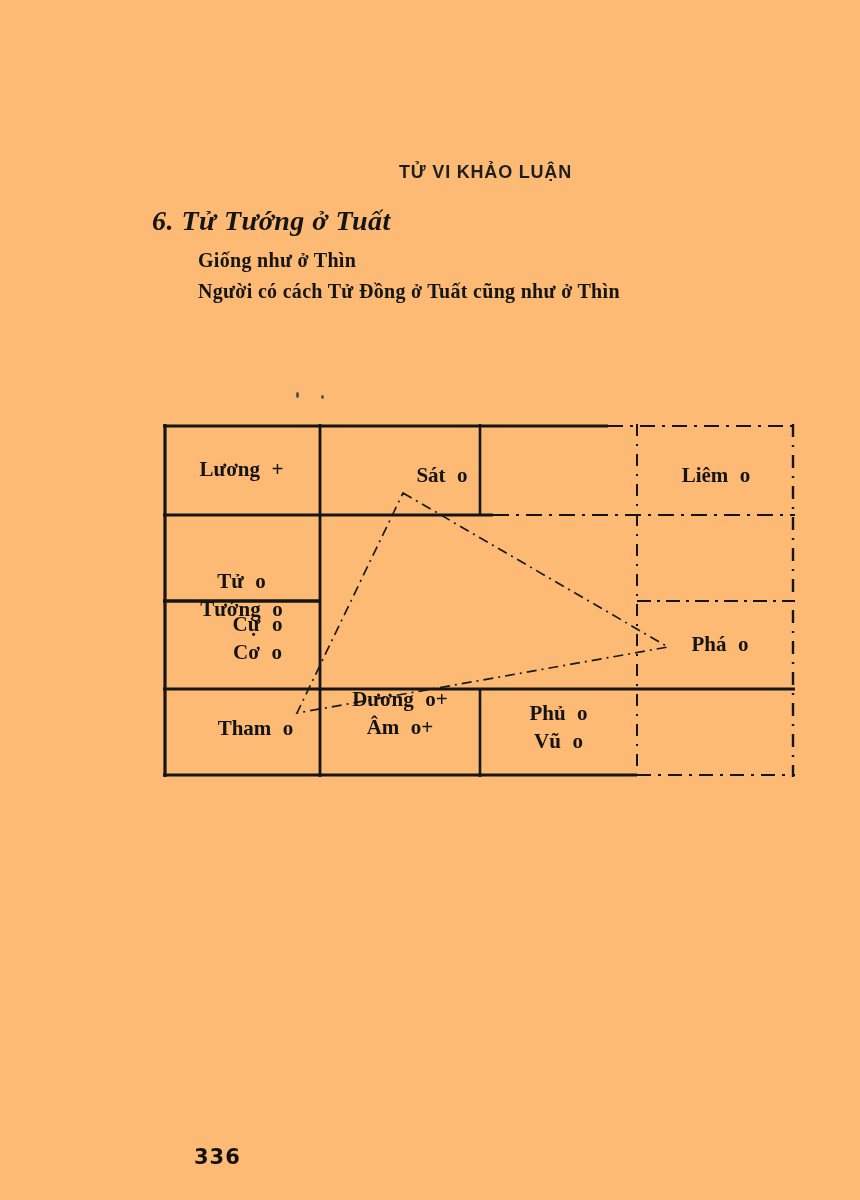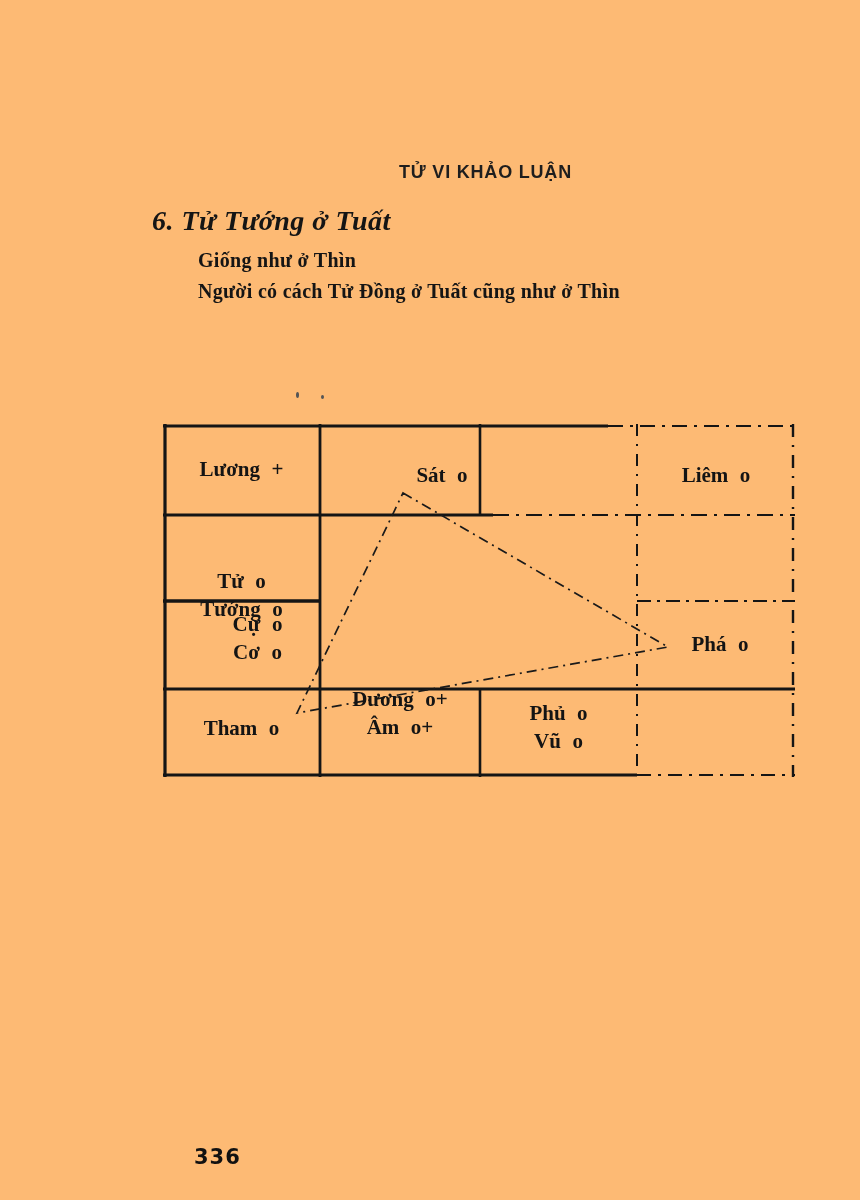--- a/index.html
+++ b/index.html
@@ -45,21 +45,21 @@
     white-space:pre-line;
     word-spacing:0.3em;
     color:#141414;
   }
   .cell.luong   {left:0px;   top:0px;   width:157px;height:91px;}
   .cell.sat     {left:157px; top:0px;   width:160px;height:103px;margin-left:42px;}
   .cell.liem    {left:474px; top:6px;   width:158px;height:91px;}
   .cell.tu_tuong{left:0px;   top:91px;  width:157px;height:86px;margin-top:38px;}
   .cell.cu_co   {left:16px;   top:177px; width:157px;height:76px;}
   .cell.pha     {left:482px; top:177px; width:150px;height:88px;}
-  .cell.tham    {left:0px;   top:265px; width:157px;height:80px;}
+  .cell.tham    {left:14px;   top:265px; width:157px;height:80px;}
   .cell.duong_am{left:157px; top:249px; width:160px;height:81px;}
   .cell.phu_vu  {left:317px; top:260px; width:157px;height:88px;}
   .cell.dong    {left:474px; top:265px; width:158px;height:88px;}
   .page-number{
     position:absolute;left:174px;top:1145px;
     font-size:21px;font-weight:bold;letter-spacing:1px;
     font-family:"DejaVu Sans", sans-serif;
     color:#111;
     margin-left:20px;
   }

